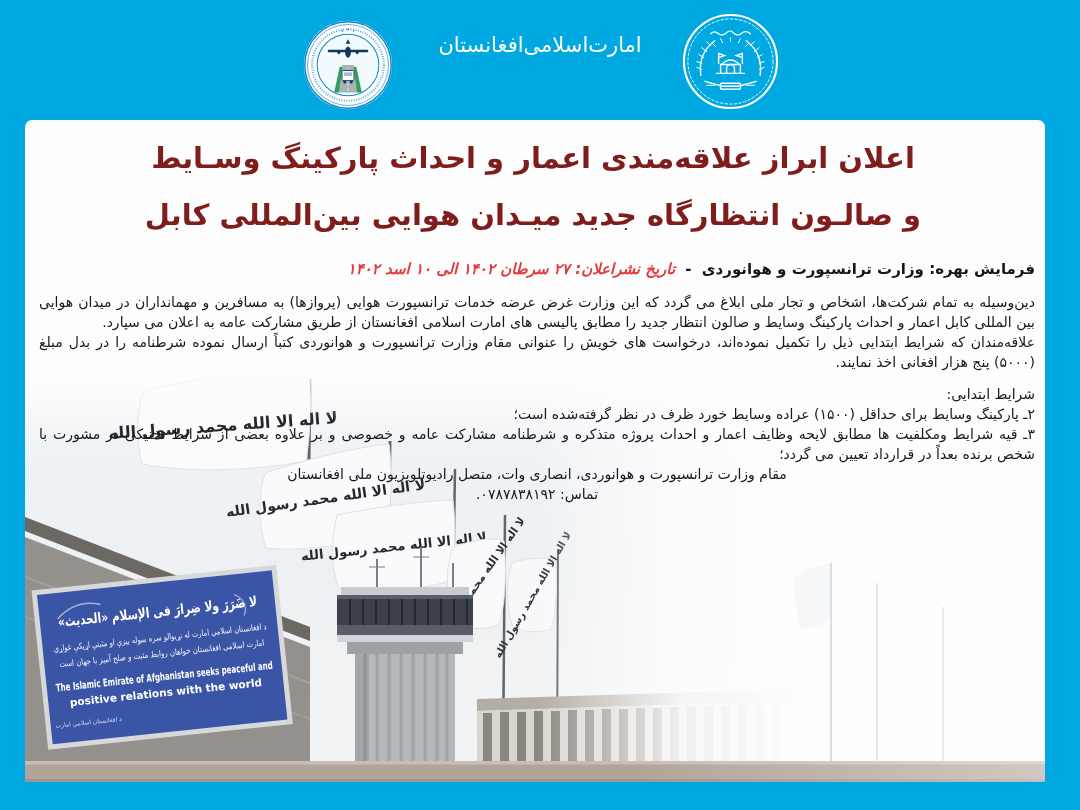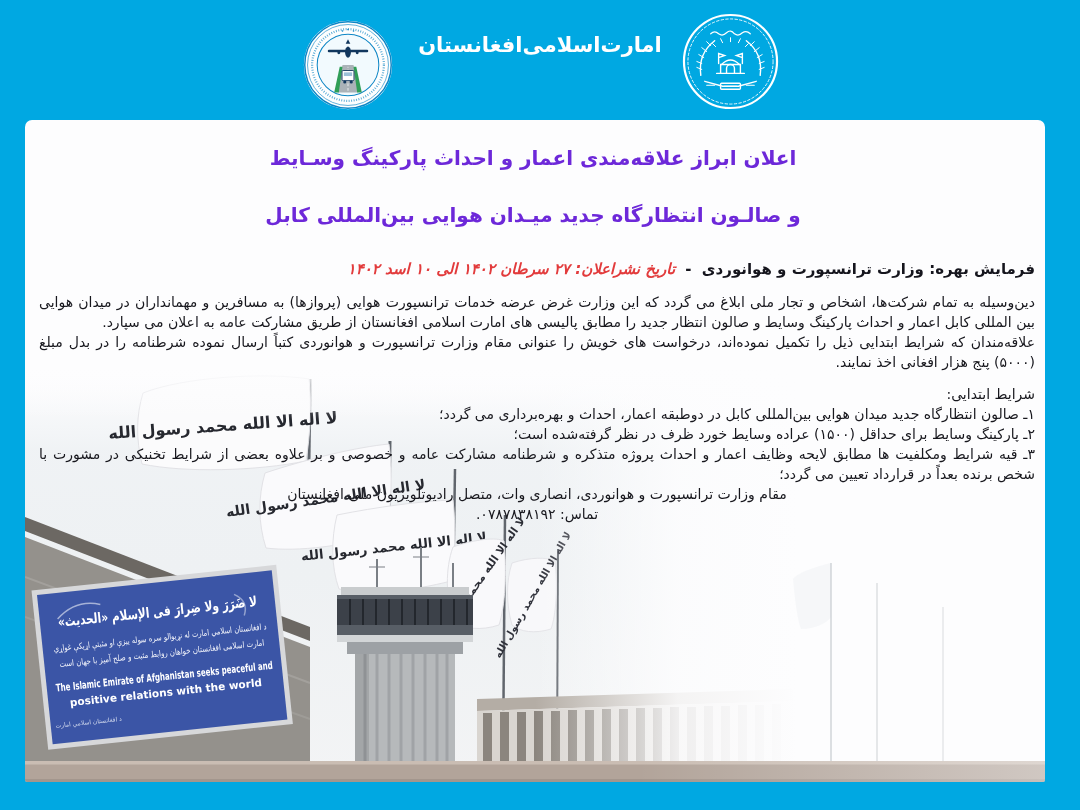--- a/index.html
+++ b/index.html
@@ -4,29 +4,29 @@
 <style>
   html,body{margin:0;padding:0;background:#00a8e2;}
   #canvas{position:relative;width:1080px;height:810px;background:#00a8e2;overflow:hidden;
           font-family:"DejaVu Sans","Liberation Sans",sans-serif;}
   
   .header{position:absolute;left:0;top:0;width:1080px;height:120px;}
   .logo{position:absolute;}
   .logo-left{left:302px;top:19px;width:92px;height:92px;}
   .logo-right{left:681px;top:12px;width:99px;height:99px;}
   .hdr-text{position:absolute;left:380px;top:30px;width:320px;text-align:center;color:#ffffff;
-            font-weight:bold;direction:rtl;}
+            font-weight:normal;direction:rtl;}
   .hdr-line1{font-size:21px;line-height:30px;}
   .hdr-line2{font-size:21px;line-height:34px;}
   
   .panel{position:absolute;left:25px;top:120px;width:1020px;height:662px;background:#fdfdfe;
          border-radius:7px 7px 3px 3px;overflow:hidden;}
   .photo{position:absolute;left:0;top:247px;width:1020px;height:415px;z-index:1;pointer-events:none;}
   .title{position:absolute;top:10px;left:0;right:4px;z-index:2;text-align:center;direction:rtl;
-         font-size:20px;font-weight:bold;color:#6d28d9;line-height:57px;}
+         font-size:29px;font-weight:bold;color:#7f1d1d;line-height:57px;}
   .meta{position:absolute;top:140px;right:10px;left:14px;z-index:2;direction:rtl;text-align:right;
         font-size:15px;font-weight:bold;color:#15151d;}
   .meta .sep{margin:0 5px;}
   .meta .dates{color:#e23b3c;font-style:italic;}
   .bodytext{position:absolute;top:172px;right:10px;left:14px;z-index:2;direction:rtl;
             font-size:14px;line-height:20px;color:#17171d;}
   .p{margin:0;text-align:justify;}
   .cond-heading{font-weight:normal;margin-top:12px;text-align:right;}
   .item{text-align:justify;}
   .addr,.contact{text-align:center;}
@@ -272,21 +272,20 @@
     <div class="meta">
       <span>فرمایش بهره: وزارت ترانسپورت و هوانوردی</span>
       <span class="sep">-</span>
       <span class="dates">تاریخ نشراعلان: ۲۷ سرطان ۱۴۰۲ الی ۱۰ اسد ۱۴۰۲</span>
     </div>
 
     <div class="bodytext">
       <p class="p">دین‌وسیله به تمام شرکت‌ها، اشخاص و تجار ملی ابلاغ می گردد که این وزارت غرض عرضه خدمات ترانسپورت هوایی (پروازها) به مسافرین و مهمانداران در میدان هوایی بین المللی کابل اعمار و احداث پارکینگ وسایط و صالون انتظار جدید را مطابق پالیسی های امارت اسلامی افغانستان از طریق مشارکت عامه به اعلان می سپارد.</p>
       <p class="p">علاقه‌مندان که شرایط ابتدایی ذیل را تکمیل نموده‌اند، درخواست های خویش را عنوانی مقام وزارت ترانسپورت و هوانوردی کتباً ارسال نموده شرطنامه را در بدل مبلغ (۵۰۰۰) پنج هزار افغانی اخذ نمایند.</p>
       <div class="cond-heading">شرایط ابتدایی:</div>
-      <div class="item">۱ـ صالون انتظارگاه جدید میدان هوایی بین‌المللی کابل در دوطبقه اعمار، احداث و بهره‌برداری می گردد؛</div>
       <div class="item">۲ـ پارکینگ وسایط برای حداقل (۱۵۰۰) عراده وسایط خورد ظرف در نظر گرفته‌شده است؛</div>
       <div class="item">۳ـ قیه شرایط ومکلفیت ها مطابق لایحه وظایف اعمار و احداث پروژه متذکره و شرطنامه مشارکت عامه و خصوصی و بر علاوه بعضی از شرایط تخنیکی در مشورت با شخص برنده بعداً در قرارداد تعیین می گردد؛</div>
       <div class="addr">مقام وزارت ترانسپورت و هوانوردی، انصاری وات، متصل رادیوتلویزیون ملی افغانستان</div>
       <div class="contact">تماس: ۰۷۸۷۸۳۸۱۹۲.</div>
     </div>
 
   </div>
 </div>
 
 </body></html>

